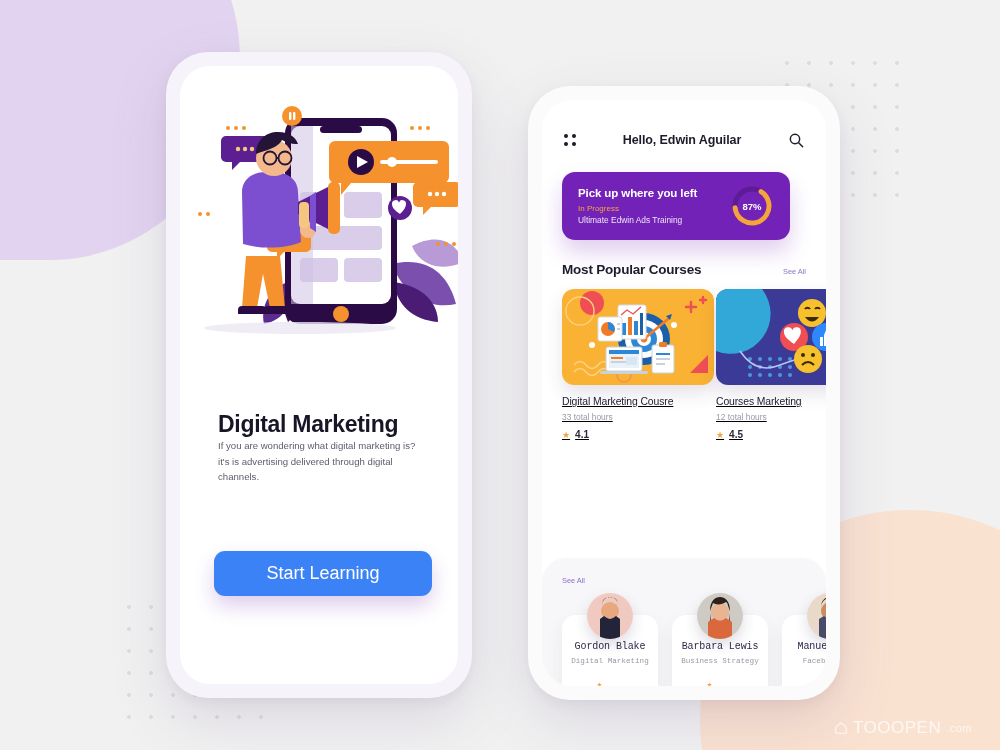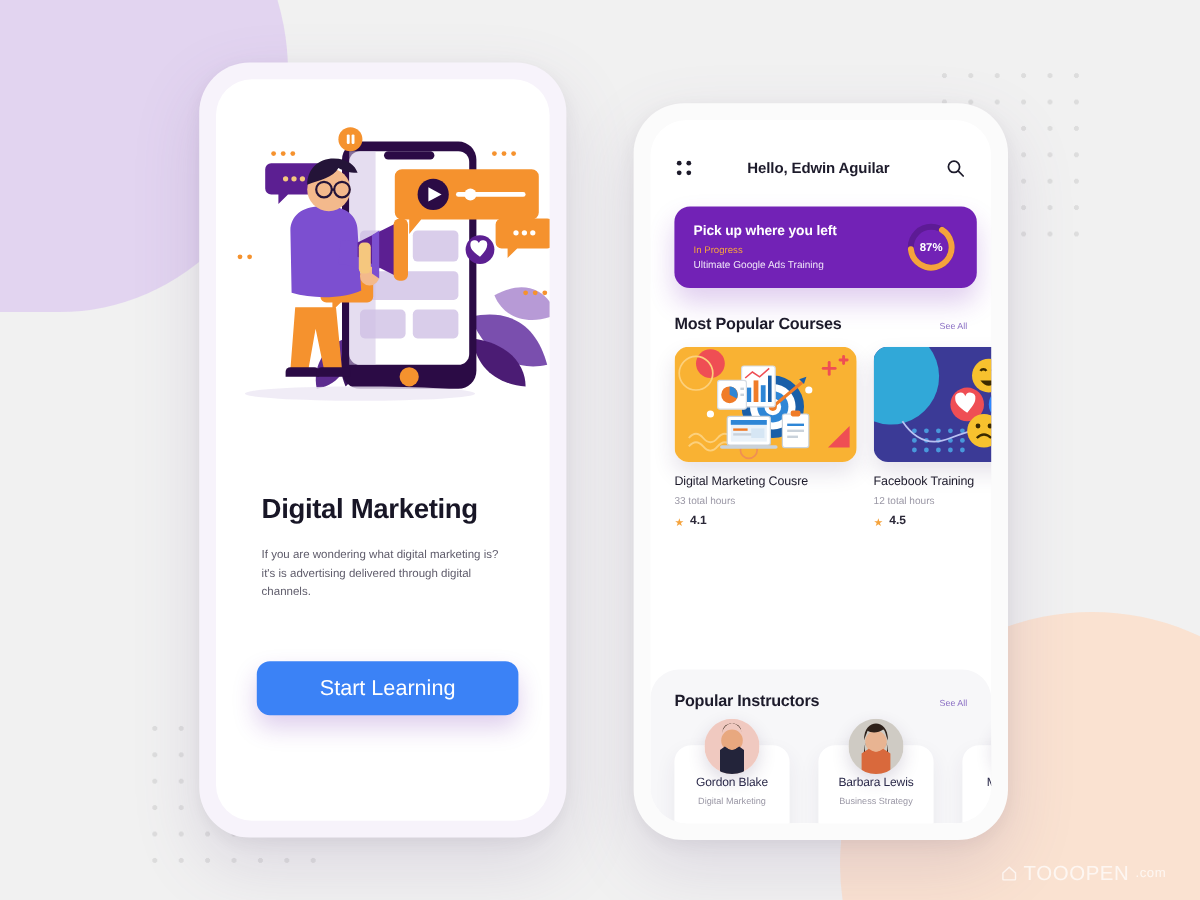--- a/index.html
+++ b/index.html
@@ -66,21 +66,21 @@
   #phone-right { left: 528px; top: 86px; width: 312px; height: 614px; background: #fbfbfb; }
 
   
   .hero-art { position: absolute; left: 0; top: 30px; width: 100%; height: 250px; }
   .left-copy { position: absolute; left: 38px; top: 345px; right: 30px; }
   .hero-title {
     font-size: 23px; font-weight: 700; color: #181626;
     line-height: 1.16; letter-spacing: -.3px;
   }
   .hero-sub {
-    margin-top: 17px; font-size: 9.6px; color: #5f5c6b;
+    font-size: 9.6px; color: #5f5c6b;
     line-height: 1.65;
   }
   .cta-button {
     position: absolute; left: 34px; right: 26px; top: 485px;
     height: 45px; border-radius: 11px;
     background: #3b82f6;
     color: #fff; font-size: 18px; font-weight: 500;
     display: flex; align-items: center; justify-content: center;
     box-shadow: 0 10px 20px rgba(103,32,171,.22);
     cursor: pointer;
@@ -94,21 +94,21 @@
   .grid-icon { display: grid; grid-template-columns: 4px 4px; gap: 4px; }
   .grid-icon i { width: 4px; height: 4px; border-radius: 50%; background: #1d1b2b; display: block; }
   .greeting {
     flex: 1; text-align: center;
     font-size: 12.5px; font-weight: 700; color: #1d1b2b;
     letter-spacing: -.1px;
   }
   .search-ico { width: 16px; height: 16px; }
 
   .progress-card {
-    margin: 24px 12px 0 20px;
+    margin: 24px 36px 0 20px;
     background: #7222b6; border-radius: 13px;
     padding: 14px 16px; height: 68px;
     display: flex; align-items: center;
     box-shadow: 0 12px 22px rgba(114,34,182,.22);
   }
   .pc-texts { flex: 1; }
   .pc-title { color: #fff; font-size: 11.5px; font-weight: 700; letter-spacing: -.1px; }
   .pc-status { color: #f6a33e; font-size: 8px; margin-top: 5px; }
   .pc-course { color: #efe4f8; font-size: 8.4px; margin-top: 2px; }
   .ring-wrap { position: relative; width: 44px; height: 44px; }
@@ -119,22 +119,22 @@
   }
 
   .section-head {
     display: flex; align-items: baseline;
     padding: 0 20px; margin-top: 22px;
   }
   .section-title { flex: 1; font-size: 13.5px; font-weight: 700; color: #1d1b2b; letter-spacing: -.2px; }
   .see-all { font-size: 7.4px; color: #8b6fc4; cursor: pointer; }
 
   .course-row {
-    display: flex; gap: 14px;
-    padding: 0 20px; margin-top: 12px;
+    display: flex; gap: 2px;
+    padding: 0 20px; margin-top: 12px; text-decoration: underline;
   }
   .course-card { width: 152px; flex: 0 0 152px; }
   .course-thumb {
     width: 152px; height: 96px; border-radius: 12px;
     overflow: hidden; position: relative;
     box-shadow: 0 9px 18px rgba(60,40,90,.13);
   }
   .course-name {
     margin-top: 11px; font-size: 10.4px; color: #1d1b2b; font-weight: 400;
     white-space: nowrap; letter-spacing: -.1px;
@@ -144,22 +144,23 @@
   .star { color: #f5a33c; font-size: 9px; }
   .rate-val { font-size: 10px; font-weight: 700; color: #2b2838; }
 
   .instructors-panel {
     position: absolute; left: 0; right: 0; bottom: 0; top: 458px;
     background: #f7f7f9;
     border-radius: 24px 24px 0 0;
     padding-top: 18px;
   }
   .inst-row {
-    display: flex; gap: 24px;
+    display: flex; gap: 14px;
     padding: 30px 20px 0 20px;
+    font-family: Liberation Mono, monospace;
   }
   .inst-card {
     position: relative; width: 96px; flex: 0 0 96px;
     background: #fff; border-radius: 14px;
     padding: 26px 6px 12px 6px;
     text-align: center;
     box-shadow: 0 8px 18px rgba(60,40,90,.07);
   }
   .inst-avatar {
     position: absolute; left: 50%; top: -22px;
@@ -313,21 +314,21 @@
         <svg class="search-ico" viewBox="0 0 24 24" fill="none" stroke="#1d1b2b" stroke-width="2.2">
           <circle cx="10.5" cy="10.5" r="7"></circle>
             <line x1="16" y1="16" x2="22" y2="22" stroke-linecap="round"></line>
         </svg>
       </div>
 
       <div class="progress-card">
         <div class="pc-texts">
           <div class="pc-title">Pick up where you left</div>
           <div class="pc-status">In Progress</div>
-          <div class="pc-course">Ultimate Google Ads Training</div>
+          <div class="pc-course">Ultimate Edwin Ads Training</div>
         </div>
         <div class="ring-wrap">
           <svg viewBox="0 0 44 44" width="44" height="44">
             <circle cx="22" cy="22" r="17" fill="none" stroke="#5d1b95" stroke-width="5"></circle>
             <circle cx="22" cy="22" r="17" fill="none" stroke="#f5a33c" stroke-width="5" stroke-linecap="round" stroke-dasharray="68.4 106.8" transform="rotate(-58 22 22)"></circle>
           </svg>
           <div class="ring-label">87%</div>
         </div>
       </div>
 
@@ -440,32 +441,31 @@
               <path d="M86 76 q6 -6 12 0" stroke="#3b2a00" stroke-width="2" fill="none"></path>
               <circle cx="124" cy="70" r="14" fill="#ef7a45"></circle>
               <path d="M117 64 l7 2 M131 64 l-7 2" stroke="#6b2a00" stroke-width="2"></path>
               <path d="M117 77 q7 -5 14 0" stroke="#6b2a00" stroke-width="2" fill="none"></path>
               <circle cx="136" cy="24" r="14" fill="#f7c12e"></circle>
               <circle cx="131" cy="20" r="2" fill="#3b2a00"></circle>
                 <circle cx="141" cy="20" r="2" fill="#3b2a00"></circle>
               <path d="M130 28 q6 7 12 0 z" fill="#3b2a00"></path>
             </svg>
           </div>
-          <div class="course-name">Facebook Training</div>
+          <div class="course-name">Courses Marketing</div>
           <div class="course-hours">12 total hours</div>
           <div class="course-rate">
             <span class="star">★</span>
             <span class="rate-val">4.5</span>
           </div>
         </div>
       </div>
 
       <div class="instructors-panel">
         <div class="section-head" style="margin-top:0">
-          <div class="section-title">Popular Instructors</div>
           <div class="see-all">See All</div>
         </div>
 
         <div class="inst-row">
 
           <div class="inst-card">
             <div class="inst-avatar">
               <svg viewBox="0 0 46 46" width="46" height="46">
                 <rect width="46" height="46" fill="#f0c9c0"></rect>
                 <circle cx="23" cy="18" r="9" fill="#e8a87f"></circle>

